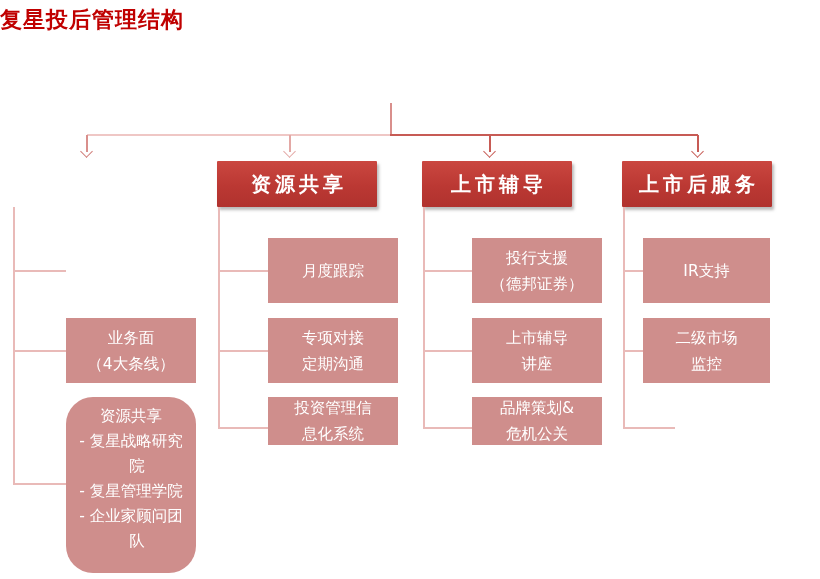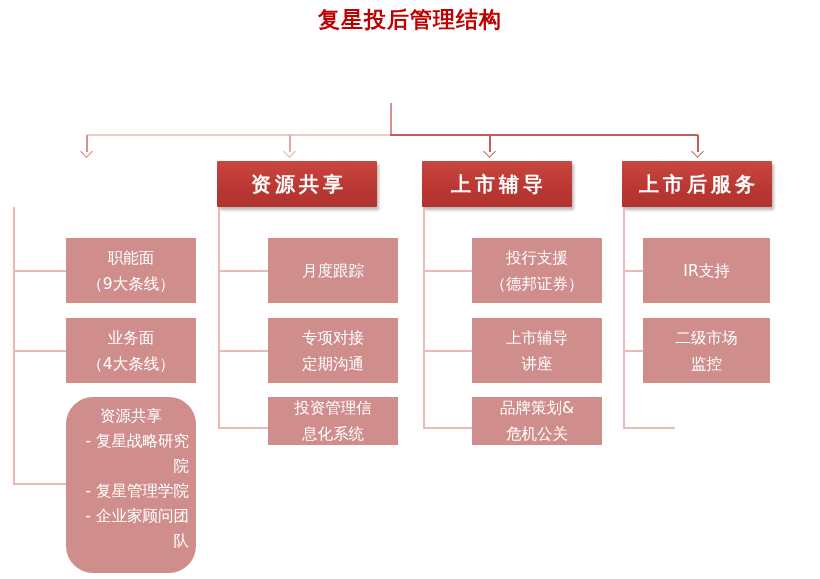--- a/index.html
+++ b/index.html
@@ -9,21 +9,21 @@
   }
   .canvas {
     position: relative;
     width: 820px; height: 579px;
     background: #ffffff;
     overflow: hidden;
   }
   .chart-title {
     position: absolute;
     left: 0; top: 5px; width: 820px;
-    text-align: center;
+    text-align: left;
     font-size: 22px;
     font-weight: bold;
     color: #C00000;
     letter-spacing: 1px;
   }
   .node-dark {
     position: absolute;
     background: linear-gradient(180deg, #CA4740 0%, #BB3833 55%, #B0322E 100%);
     box-shadow: 2px 3px 3px rgba(130,130,130,0.55);
     color: #ffffff;
@@ -54,21 +54,21 @@
   .c2 { left: 472px; width: 130px; }
   .c3 { left: 643px; width: 127px; }
   .r0 { top: 238px; height: 65px; }
   .r1 { top: 318px; height: 65px; }
   .r2 { top: 397px; height: 48px; }
   .leaf-tall { top: 397px; height: 176px; justify-content: flex-start; padding-top: 7px; box-sizing: border-box; border-radius: 27px; }
 
   .leaf-tall .res-title { text-align: center; line-height: 25px; }
   .leaf-tall .res-item {
     width: 104px;
-    text-align: right;
+    text-align: center;
     line-height: 25px;
     padding-left: 12px;
     text-indent: -12px;
     white-space: normal;
   }
 
   
   .line { position: absolute; }
   .lt  { background: #EFC7C5; } 
   .trk { background: #E9BAB8; } 
@@ -135,24 +135,20 @@
   <div class="line vline trk" style="left:423px; top:207px; height:221px;"></div>
   <div class="line hline trk" style="left:423px; top:270px; width:49px;"></div>
   <div class="line hline trk" style="left:423px; top:350px; width:49px;"></div>
   <div class="line hline trk" style="left:423px; top:427px; width:49px;"></div>
 
   <div class="line vline trk" style="left:623px; top:207px; height:221px;"></div>
   <div class="line hline trk" style="left:623px; top:270px; width:52px;"></div>
   <div class="line hline trk" style="left:623px; top:350px; width:52px;"></div>
   <div class="line hline trk" style="left:623px; top:427px; width:52px;"></div>
 
-  <div class="leaf c0 r0">
-    <span>职能面
-（9大条线）</span>
-  </div>
   <div class="leaf c0 r1">
     <span>业务面
 （4大条线）</span>
   </div>
   <div class="leaf c0 leaf-tall">
     <div class="res-title">资源共享</div>
     <div class="res-item">- 复星战略研究院</div>
     <div class="res-item">- 复星管理学院</div>
     <div class="res-item">- 企业家顾问团队</div>
   </div>

